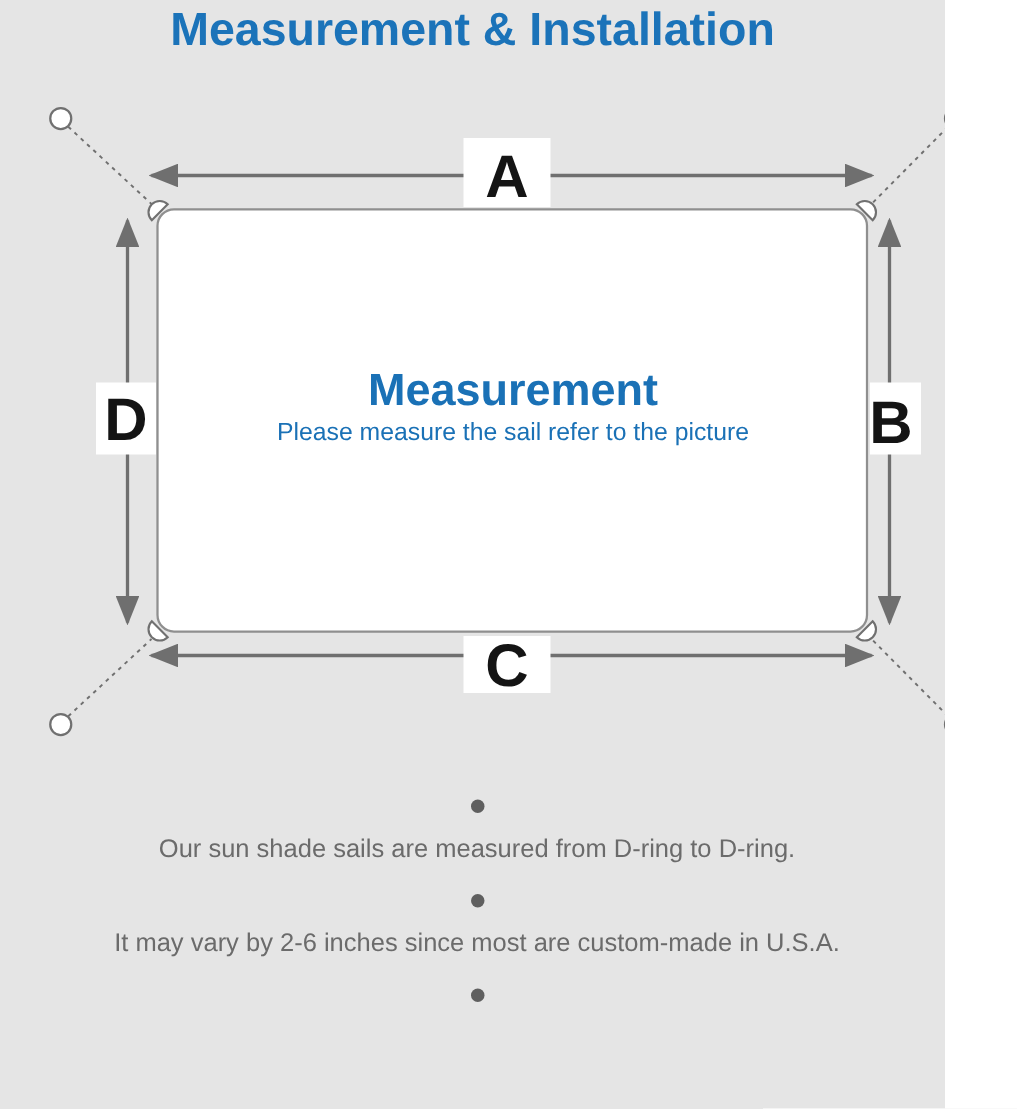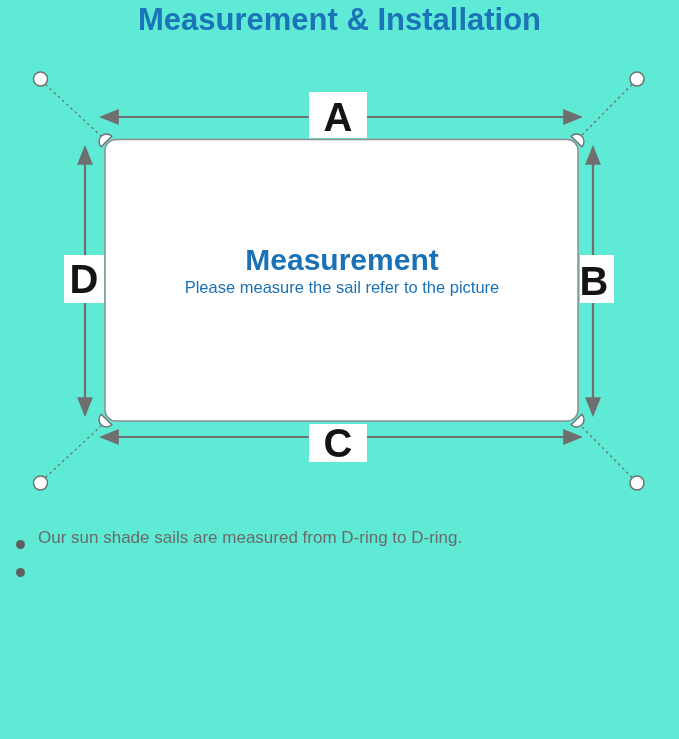--- a/index.html
+++ b/index.html
@@ -1,20 +1,20 @@
 <!DOCTYPE html>
 <html><head>
 <meta charset="utf-8">
 <style>
   html, body { margin: 0; padding: 0; background: #ffffff; }
   .page {
     position: relative;
-    width: 679px;
+    width: 630px;
     height: 739px;
-    background: #5eead4;
+    background: #e5e5e5;
     overflow: hidden;
     font-family: "Liberation Sans", sans-serif;
   }
   .page-title {
     position: absolute;
     top: 0; left: 0; right: 0;
     padding-top: 2px;
     text-align: center;
     font-size: 31px;
     font-weight: 700;
@@ -28,23 +28,24 @@
     height: 515px;
   }
   .notes {
     position: absolute;
     top: 527px;
     left: 16px;
     right: 10px;
   }
   .note {
     display: flex;
-    align-items: flex-end;
+    align-items: center;
     gap: 13px;
     margin-bottom: 13px;
+    flex-direction: column;
   }
   .dot {
     flex: 0 0 auto;
     width: 9px;
     height: 9px;
     margin-top: 6px;
     border-radius: 50%;
     background: #5f5f5f;
   }
   .note-text {
@@ -107,16 +108,20 @@
     <text class="center-sub" x="342" y="293" text-anchor="middle">Please measure the sail refer to the picture</text>
   </svg>
 
   <div class="notes">
     <div class="note">
       <span class="dot"></span>
       <span class="note-text">Our sun shade sails are measured from D-ring to D-ring.</span>
     </div>
     <div class="note">
       <span class="dot"></span>
+      <span class="note-text">It may vary by 2-6 inches since most are custom-made in U.S.A.</span>
+    </div>
+    <div class="note">
+      <span class="dot"></span>
     </div>
   </div>
 
 </div>
 
 </body></html>

